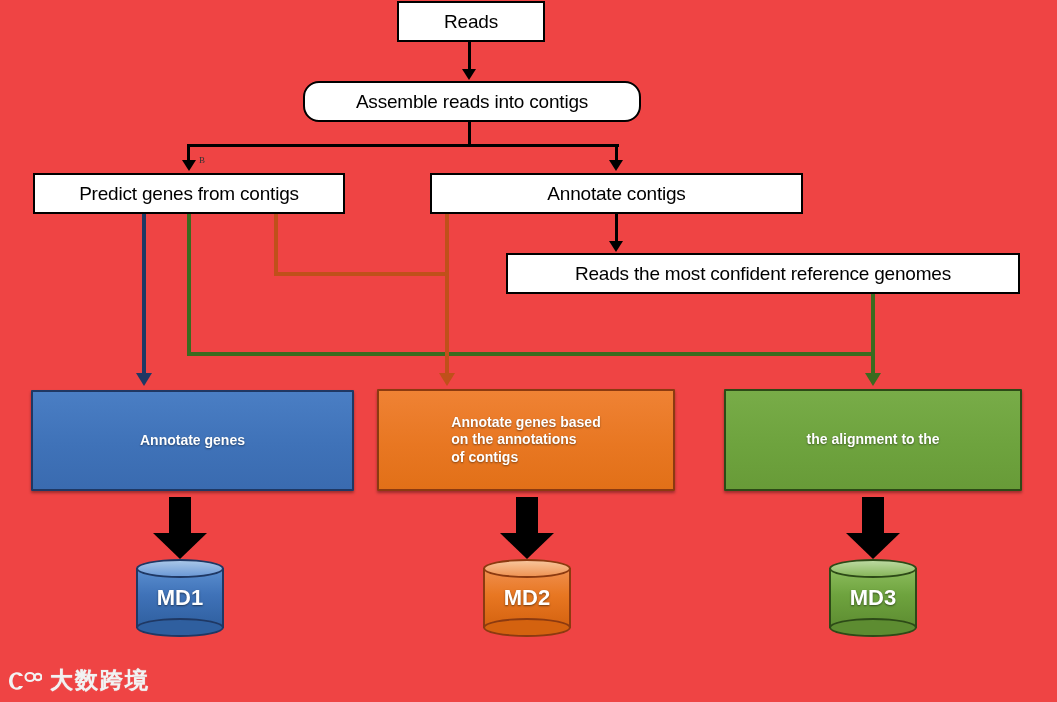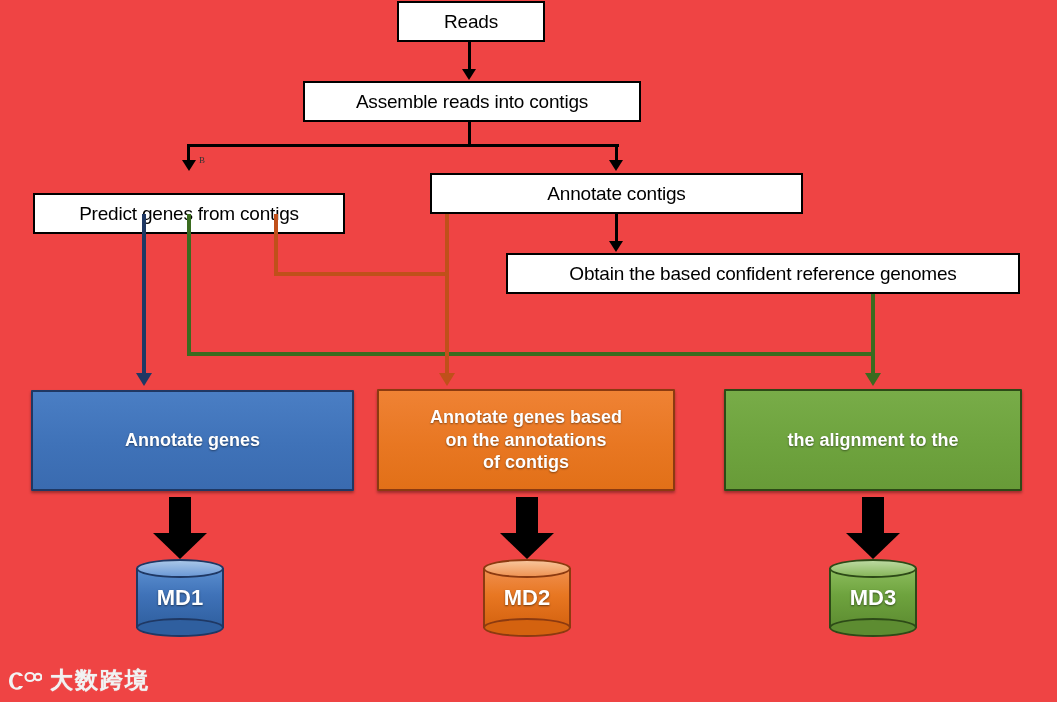--- a/index.html
+++ b/index.html
@@ -31,23 +31,22 @@
     letter-spacing: -0.2px;
     white-space: nowrap;
   }
   
   .cbox {
     position: absolute;
     box-sizing: border-box;
     display: flex;
     align-items: center;
     justify-content: center;
-    text-align: center;
     color: #ffffff;
-    font-size: 18px;
+    font-size: 14px;
     line-height: 1.26;
     font-weight: 600;
     text-shadow: 0 1px 2px rgba(0,0,0,0.45);
     border-radius: 1px;
   }
   .cbox.blue {
     background: linear-gradient(180deg,#4a7ec4 0%,#3f72b8 55%,#3a6bb0 100%);
     border: 2px solid #1f3864;
     box-shadow: 0 2px 3px rgba(0,0,0,0.35);
   }
@@ -182,34 +181,34 @@
 </style>
 </head>
 <body>
 
 <div id="canvas">
 
   <div class="pbox" style="left:397px; top:1px; width:148px; height:41px;">
     <span>Reads</span>
   </div>
 
-  <div class="pbox" style="left:303px; top:81px; width:338px; height:41px;">
+  <div class="pbox" style="left:303px; top:81px; width:338px; height:41px;border-radius:16px;">
     <span>Assemble reads into contigs</span>
   </div>
 
-  <div class="pbox" style="left:33px; top:173px; width:312px; height:41px;margin-top:20px;">
+  <div class="pbox" style="left:33px; top:173px; width:312px; height:41px;">
     <span>Predict genes from contigs</span>
   </div>
 
   <div class="pbox" style="left:430px; top:173px; width:373px; height:41px;text-align:center;">
     <span>Annotate contigs</span>
   </div>
 
   <div class="pbox" style="left:506px; top:253px; width:514px; height:41px;">
-    <span>Obtain the based confident reference genomes</span>
+    <span>Reads the most confident reference genomes</span>
   </div>
 
   <div class="ln" style="left:468px; top:42px; width:3px; height:28px;"></div>
   <div class="ahead down" style="left:462px; top:69px;"></div>
 
   <div class="ln" style="left:468px; top:122px; width:3px; height:25px;"></div>
 
   <div class="ln" style="left:187px; top:144px; width:432px; height:3px;"></div>
 
   <div class="ln" style="left:187px; top:144px; width:3px; height:18px;"></div>

